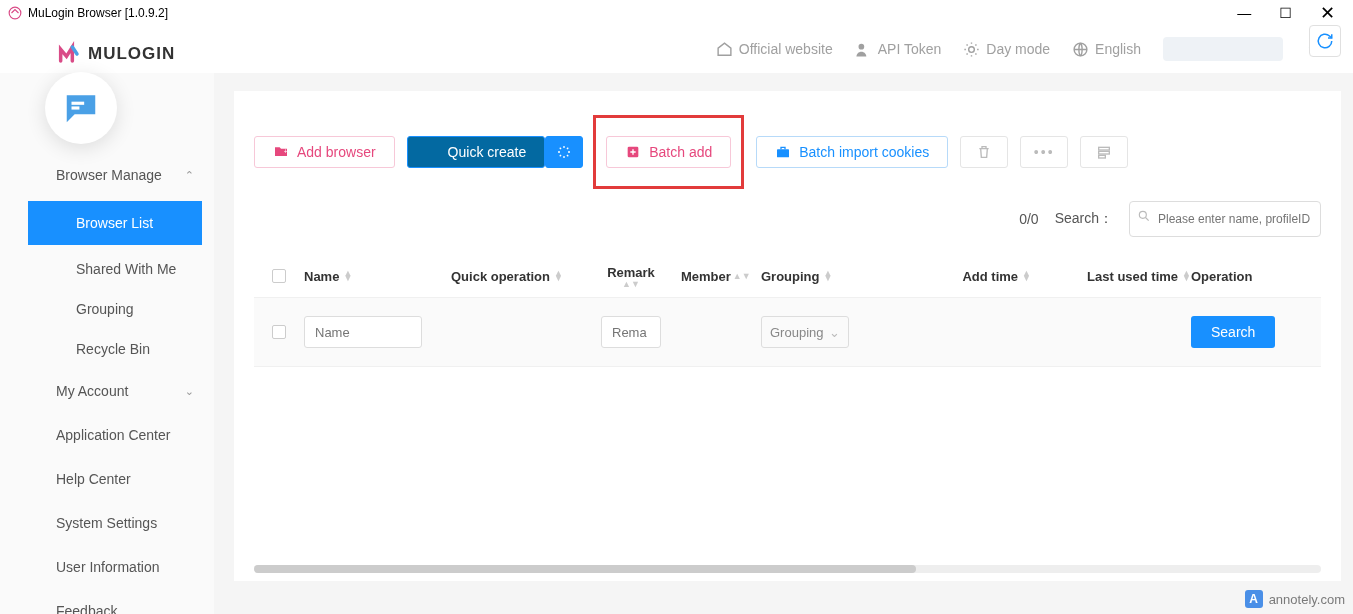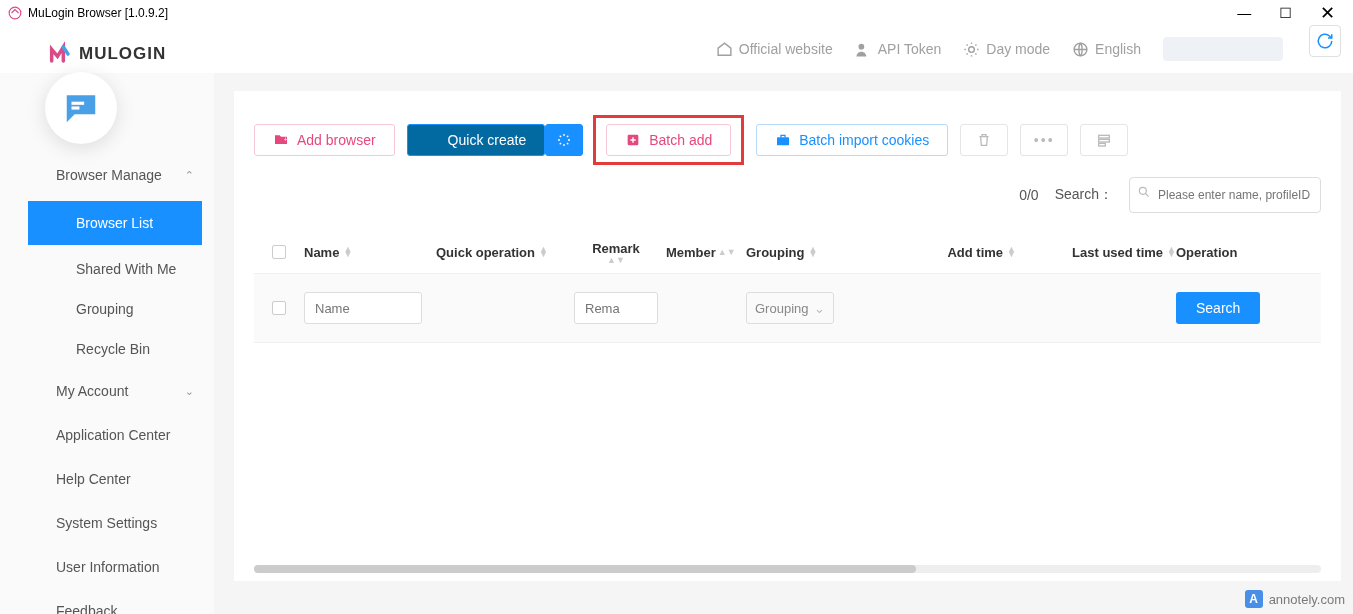--- a/index.html
+++ b/index.html
@@ -11,21 +11,21 @@
 .titlebar-controls { display: flex; gap: 28px; align-items: center; padding-right: 10px; }
 .titlebar-controls span { font-size: 14px; cursor: pointer; }
 
 .topnav { height: 48px; padding: 0 20px; display: flex; align-items: center; position: relative; }
 .topnav-right { position: absolute; right: 30px; display: flex; align-items: center; gap: 22px; color: #a0a0a0; font-size: 14px; }
 .topnav-item { display: flex; align-items: center; gap: 6px; cursor: pointer; }
 .topnav-item svg { width: 17px; height: 17px; }
 .user-area { width: 120px; height: 24px; background: #eef2f6; border-radius: 4px; }
 .chevron-down { color: #1890ff; }
 
-.logo-area { position: absolute; left: 47px; top: 40px; display: flex; align-items: center; gap: 4px; z-index: 2; }
+.logo-area { position: absolute; left: 56px; top: 40px; display: flex; align-items: center; gap: 4px; z-index: 2; }
 .logo-text { font-size: 17px; font-weight: 900; color: #333; letter-spacing: 1px; }
 
 .chat-bubble { position: absolute; left: 45px; top: 72px; width: 72px; height: 72px; border-radius: 50%; background: #fff; box-shadow: 0 4px 20px rgba(0,0,0,0.12); display: flex; align-items: center; justify-content: center; z-index: 5; cursor: pointer; }
 .chat-bubble svg { width: 38px; height: 38px; }
 
 .main-wrap { display: flex; height: calc(100% - 73px); }
 
 .sidebar { width: 214px; background: #fafafa; padding-top: 80px; font-size: 14px; color: #555; }
 .sidebar-section { padding: 14px 20px 14px 56px; cursor: pointer; display: flex; align-items: center; justify-content: space-between; }
 .sidebar-section.top { font-weight: 400; }
@@ -42,47 +42,47 @@
 .toolbar { display: flex; gap: 12px; align-items: center; }
 .btn { height: 32px; padding: 0 18px; border-radius: 3px; font-size: 14px; display: inline-flex; align-items: center; gap: 8px; cursor: pointer; border: 1px solid; background: #fff; }
 .btn-addbrowser { color: #e6487d; border-color: #f7c8d8; }
 .btn-quickcreate { background: #0369a1; color: #fff; border-color: #1890ff; padding-left: 40px; }
 .btn-quickicon { background: #1890ff; color: #fff; border-color: #1890ff; width: 38px; padding: 0; justify-content: center; margin-left: -12px; }
 .btn-batchadd { color: #e6487d; border-color: #f7c8d8; }
 .btn-batchimport { color: #1890ff; border-color: #b7daf9; }
 .btn-iconbox { width: 48px; color: #bbb; border-color: #e5e5e5; justify-content: center; padding: 0; }
 .btn svg { width: 16px; height: 16px; }
 
-.highlight-box { border: 3px solid #e23b3b; padding: 6px 10px; display: inline-flex; margin-left: -2px; }
+.highlight-box { border: 3px solid #e23b3b; padding: 18px 10px; display: inline-flex; margin-left: -2px; }
 
 .search-row { display: flex; align-items: center; justify-content: flex-end; gap: 16px; margin-top: 12px; font-size: 14px; }
 .count { color: #555; }
 .search-label { color: #555; }
 .search-input { width: 192px; height: 36px; border: 1px solid #ddd; border-radius: 4px; padding: 0 10px 0 28px; font-size: 12px; color: #555; }
 .search-wrap { position: relative; }
 .search-wrap svg { position: absolute; left: 8px; top: 8px; width: 14px; height: 14px; color: #bbb; }
 
 .table { width: 100%; margin-top: 18px; }
 .thead { display: flex; align-items: center; padding: 10px 0; font-size: 13px; color: #333; font-weight: 600; border-bottom: 1px solid #f0f0f0; }
 .th, .td { display: flex; align-items: center; gap: 4px; }
 .sort-icon { display: inline-flex; flex-direction: column; line-height: 5px; font-size: 9px; color: #ccc; }
 .col-check { width: 50px; justify-content: center; }
-.col-name { width: 132px; }
+.col-name { width: 147px; }
 .col-quick { width: 130px; }
 .col-remark { width: 100px; flex-direction: column; gap: 2px; text-align: center; }
 .col-member { width: 80px; gap: 2px; text-align: center; }
 .col-group { width: 120px; }
 .col-addtime { width: 150px; justify-content: flex-end; }
 .col-lastused { width: 160px; justify-content: flex-end; }
 .col-op { flex: 1; padding-right: 20px; }
 
 .trow { display: flex; align-items: center; padding: 18px 0; background: #fafafa; border-bottom: 1px solid #f0f0f0; }
 .trow input[type=text] { height: 32px; border: 1px solid #ddd; border-radius: 3px; padding: 0 10px; font-size: 13px; color: #555; }
 .trow .col-name input { width: 118px; }
-.trow .col-remark input { width: 84px; }
+.trow .col-remark input { width: 60px; }
 .trow .col-group .sel { width: 88px; height: 32px; border: 1px solid #ddd; border-radius: 3px; display: flex; align-items: center; justify-content: space-between; padding: 0 8px; font-size: 13px; color: #888; }
 .search-btn { background: #1890ff; color: #fff; border: none; height: 32px; padding: 0 20px; border-radius: 3px; font-size: 14px; cursor: pointer; }
 .checkbox { width: 14px; height: 14px; border: 1px solid #ccc; border-radius: 2px; background: #fff; }
 
 .scrollbar-track { position: absolute; bottom: 8px; left: 20px; right: 20px; height: 8px; background: #eee; border-radius: 4px; }
 .scrollbar-thumb { height: 100%; width: 62%; background: #ccc; border-radius: 4px; }
 
 .watermark { position: absolute; right: 8px; bottom: 6px; display: flex; align-items: center; gap: 6px; font-size: 13px; color: #7a7a7a; }
 .watermark .wm-icon { width: 18px; height: 18px; background: #4a8fe7; border-radius: 3px; display: flex; align-items: center; justify-content: center; color: #fff; font-size: 12px; font-weight: bold; }
 </style>

